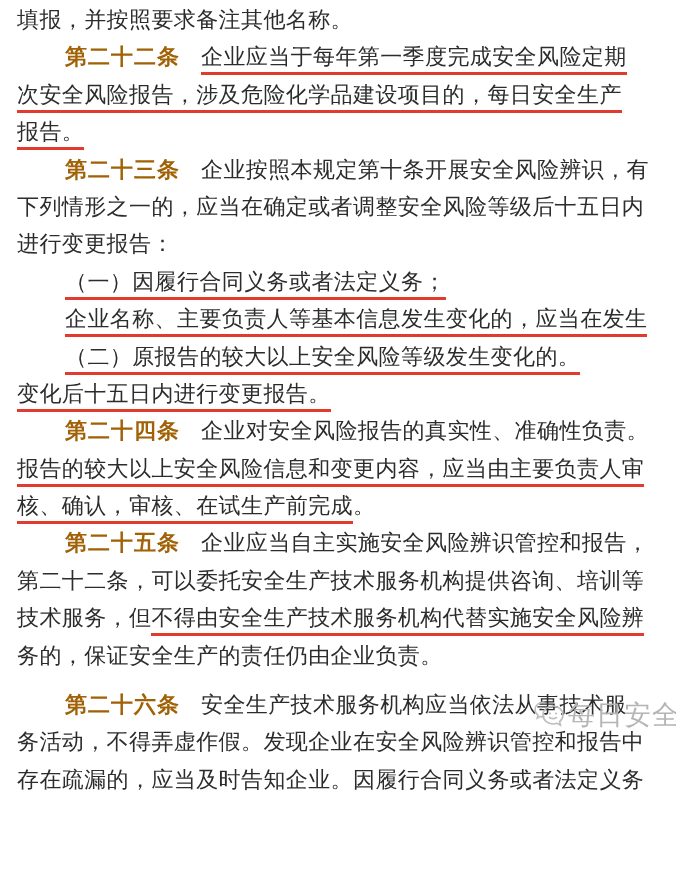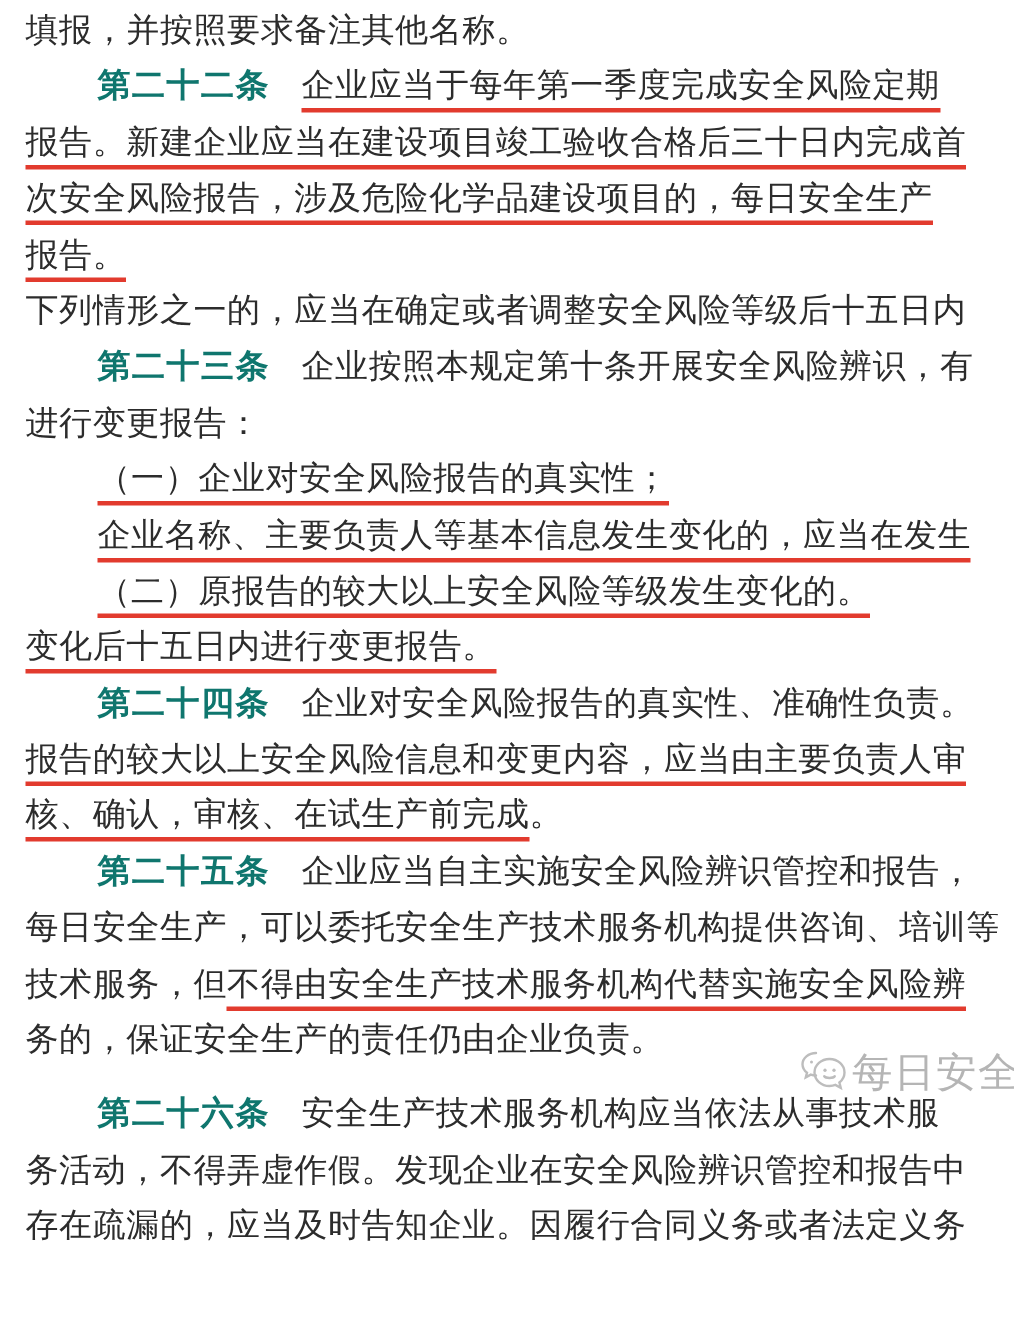--- a/index.html
+++ b/index.html
@@ -20,21 +20,21 @@
   .line {
     height: 37.4px;
     line-height: 37.4px;
     white-space: nowrap;
   }
   .line.indent { padding-left: 48px; }
   .line.gap { margin-top: 12px; }
   .seg.b {
     font-family: "Liberation Sans", "DejaVu Sans", sans-serif;
     font-weight: 700;
-    color: #0f766e;
+    color: #a16207;
     margin-right: 21px;
     letter-spacing: 1px;
   }
   .seg.u {
     border-bottom: 3px solid var(--underline-color, #e23b2e);
     padding-bottom: 3px;
   }
   .watermark {
     position: absolute;
     left: 531px;
@@ -51,35 +51,34 @@
     letter-spacing: 1px;
   }
 </style>
 </head>
 <body>
 
 <div class="page">
   <div class="doc" id="doc-lines">
       <div class="line"><span class="seg">填报，并按照要求备注其他名称。</span></div>
       <div class="line indent"><span class="seg b">第二十二条</span><span class="seg u">企业应当于每年第一季度完成安全风险定期</span></div>
-      <div class="line"><span class="seg u">报告。新建企业应当在建设项目竣工验收合格后三十日内完成首</span></div>
       <div class="line"><span class="seg u">次安全风险报告，涉及危险化学品建设项目的，每日安全生产</span></div>
       <div class="line"><span class="seg u">报告。</span></div>
+      <div class="line indent"><span class="seg b">第二十三条</span><span class="seg">企业按照本规定第十条开展安全风险辨识，有</span></div>
       <div class="line"><span class="seg">下列情形之一的，应当在确定或者调整安全风险等级后十五日内</span></div>
-      <div class="line indent"><span class="seg b">第二十三条</span><span class="seg">企业按照本规定第十条开展安全风险辨识，有</span></div>
       <div class="line"><span class="seg">进行变更报告：</span></div>
-      <div class="line indent"><span class="seg u">（一）企业对安全风险报告的真实性；</span></div>
+      <div class="line indent"><span class="seg u">（一）因履行合同义务或者法定义务；</span></div>
       <div class="line indent"><span class="seg u">企业名称、主要负责人等基本信息发生变化的，应当在发生</span></div>
       <div class="line indent"><span class="seg u">（二）原报告的较大以上安全风险等级发生变化的。</span></div>
       <div class="line"><span class="seg u">变化后十五日内进行变更报告。</span></div>
       <div class="line indent"><span class="seg b">第二十四条</span><span class="seg">企业对安全风险报告的真实性、准确性负责。</span></div>
       <div class="line"><span class="seg u">报告的较大以上安全风险信息和变更内容，应当由主要负责人审</span></div>
       <div class="line"><span class="seg u">核、确认，审核、在试生产前完成</span><span class="seg">。</span></div>
       <div class="line indent"><span class="seg b">第二十五条</span><span class="seg">企业应当自主实施安全风险辨识管控和报告，</span></div>
-      <div class="line"><span class="seg">每日安全生产，可以委托安全生产技术服务机构提供咨询、培训等</span></div>
+      <div class="line"><span class="seg">第二十二条，可以委托安全生产技术服务机构提供咨询、培训等</span></div>
       <div class="line"><span class="seg">技术服务，但</span><span class="seg u">不得由安全生产技术服务机构代替实施安全风险辨</span></div>
       <div class="line"><span class="seg">务的，保证安全生产的责任仍由企业负责。</span></div>
       <div class="line indent gap"><span class="seg b">第二十六条</span><span class="seg">安全生产技术服务机构应当依法从事技术服</span></div>
       <div class="line"><span class="seg">务活动，不得弄虚作假。发现企业在安全风险辨识管控和报告中</span></div>
       <div class="line"><span class="seg">存在疏漏的，应当及时告知企业。因履行合同义务或者法定义务</span></div>
     </div>
 
   <div class="watermark">
     <span class="wm-icon">
       <svg viewBox="0 0 36 38" width="36" height="38" xmlns="http://www.w3.org/2000/svg">

